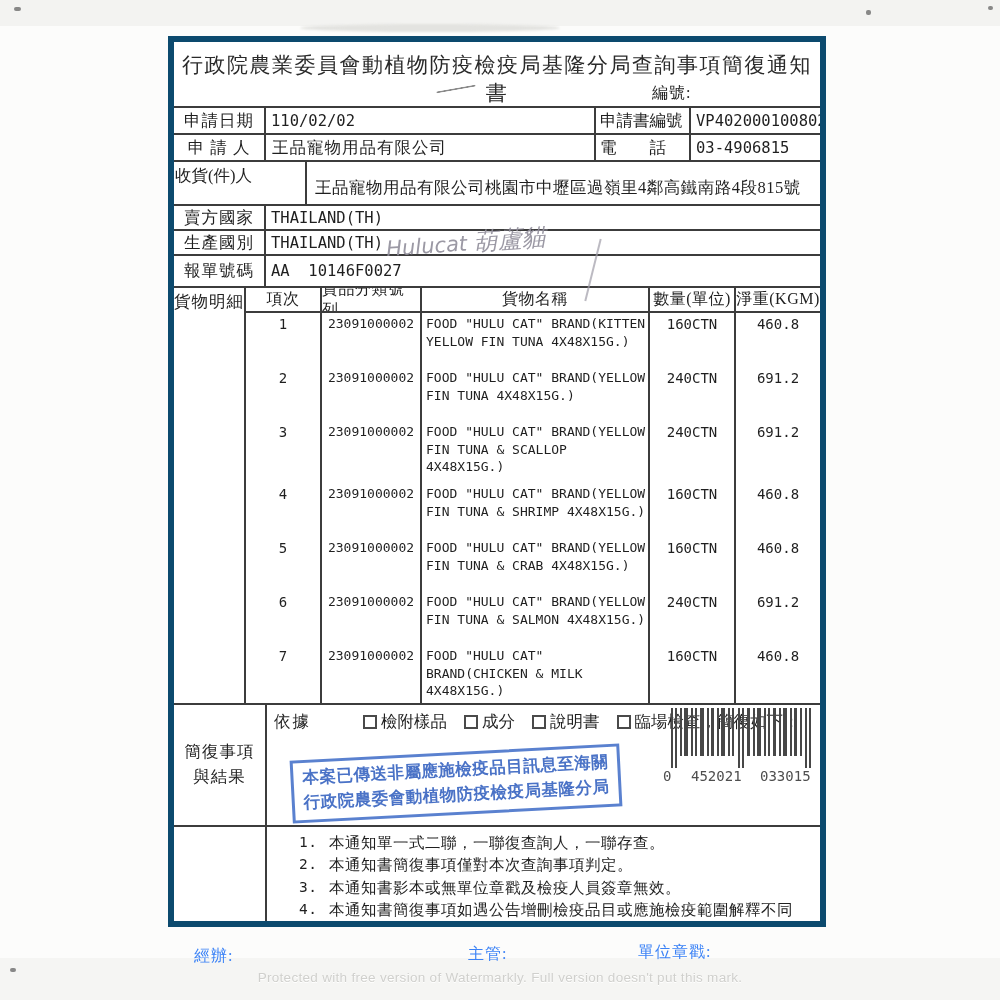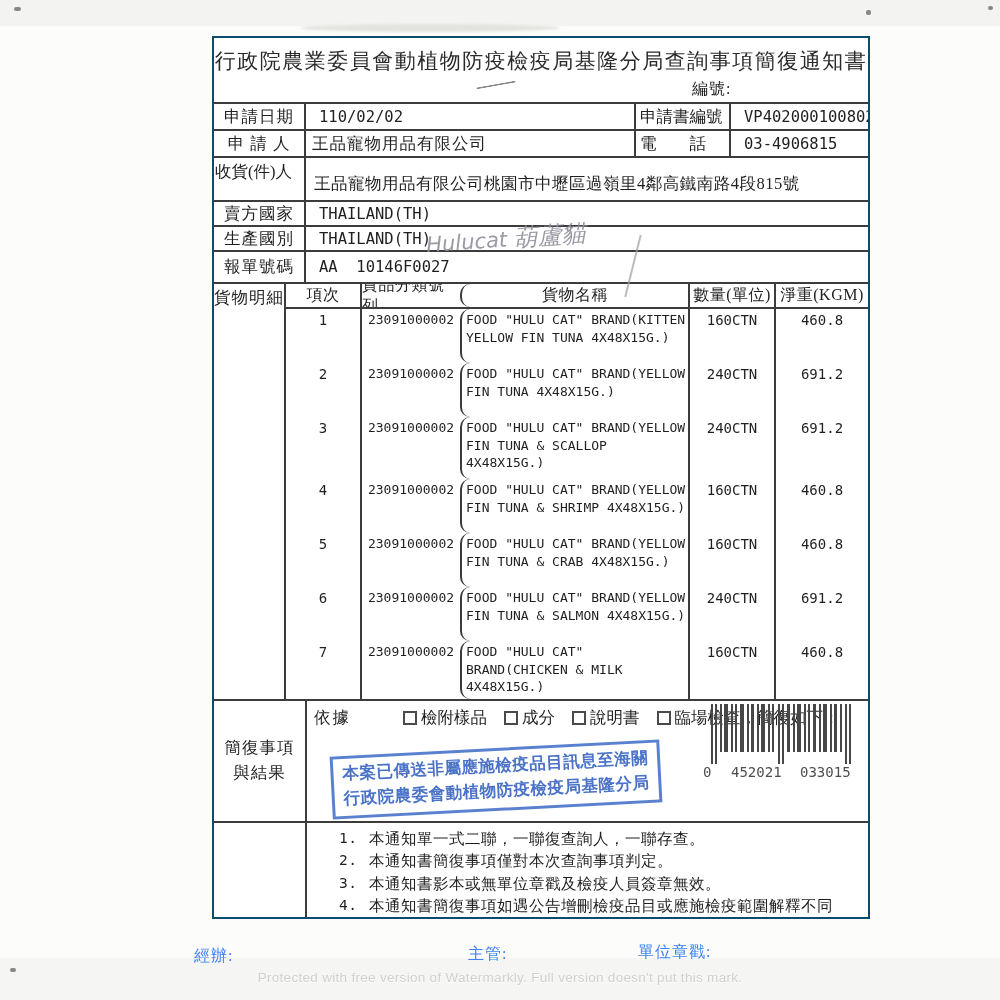--- a/index.html
+++ b/index.html
@@ -11,43 +11,43 @@
     color:#1f1f1f;
     overflow:hidden;
   }
   .edge-band-top { position:absolute; left:0; top:0; width:1000px; height:26px; background:#f3f3f1; }
   .edge-band-bottom { position:absolute; left:0; top:958px; width:1000px; height:42px; background:#f5f5f3; }
   .speck { position:absolute; background:#6d6d6d; border-radius:2px; opacity:.8; }
   .smudge { position:absolute; background:#e3e3e0; border-radius:50%; filter:blur(1px); }
 
   .sheet {
     position:absolute; left:168px; top:36px; width:658px;
-    border:2px solid #0c4a6e; background:#fff;margin-left:44px;
+    border:6px solid #0c4a6e; background:#fff;
   }
   .row { display:flex; border-top:2px solid #3c3c3c; }
   .cell { overflow:hidden; }
   .bl { border-left:2px solid #3c3c3c; }
 
   
   .title-area { position:relative; height:64px; }
   .title { text-align:center; padding-top:9px; font-size:21px; letter-spacing:1.5px; color:#2a2a2a; }
   .serial { position:absolute; left:478px; bottom:2px; font-size:16px; letter-spacing:1px;text-align:right; }
   .pencil-dash { position:absolute; left:262px; top:46px; width:40px; border-top:2.5px solid #8a8a8a; transform:rotate(-10deg); border-radius:2px; }
 
   
   .frow { height:27px; align-items:stretch; }
   .lab { width:90px; font-size:16.5px; display:flex; align-items:center; padding-left:8px; letter-spacing:1px; }
   .lab.center { justify-content:center; padding-left:0; }
   .v-main { width:330px; }
   .lab2 { width:95px; font-size:16.5px; display:flex; align-items:center; padding-left:4px; letter-spacing:0; }
   .v-side { flex:1; }
-  .mono-val { font-family:"DejaVu Sans Mono","Liberation Mono",monospace; font-size:15.5px; display:flex; align-items:center; padding-left:13px; letter-spacing:0; }
+  .mono-val { font-family:"DejaVu Sans Mono","Liberation Mono",monospace; font-size:15.5px; display:flex; align-items:center; padding-left:5px; letter-spacing:0; }
   .cjk-val { font-size:16.5px; display:flex; align-items:center; padding-left:6px; letter-spacing:1px; }
 
-  .consignee-row { height:44px; }
+  .consignee-row { height:44px;gap:41px; }
   .consignee-lab { width:90px; font-size:16.5px; padding-top:3px; padding-left:1px; letter-spacing:0; }
   .consignee-val { flex:1; display:flex; align-items:flex-end; padding:0 4px 5px 8px; font-size:16.5px; letter-spacing:.5px; }
 
   .c-row { height:25px; }
   .d-row { height:32px; }
 
   .handwriting {
     position:absolute; left:212px; top:182px; width:230px;
     font-style:italic; color:#918e9b; transform:rotate(-4deg);
     font-size:21px; opacity:.9; pointer-events:none; z-index:5;
@@ -57,21 +57,21 @@
   .hw-stroke { position:absolute; left:418px; top:196px; width:2px; height:64px; background:#a09da8; transform:rotate(14deg); opacity:.7; z-index:5; }
 
   
   .goods { display:flex; }
   .goods-label { width:72px; border-right:2px solid #3c3c3c; font-size:16.5px; padding-top:3px; text-align:center; letter-spacing:1px; }
   .goods-right { flex:1; }
   .g-head { display:flex; height:25px; border-bottom:2px solid #3c3c3c; }
   .g-head .cell { font-size:16px; display:flex; align-items:center; justify-content:center; letter-spacing:.5px; }
   .col-no { width:74px; }
   .col-code { width:100px; }
-  .col-name { width:228px;border-radius:10px; }
+  .col-name { width:228px; }
   .col-qty { width:86px; }
   .col-wt { flex:1; }
   .g-row { display:flex; }
   .g-row .cell { font-family:"DejaVu Sans Mono","Liberation Mono",monospace; font-size:13px; padding-top:2px; line-height:1.35; }
   .g-row .col-no { text-align:center; font-size:14px; }
   .g-row .col-code { text-align:center; letter-spacing:0; }
   .g-row .col-name { padding-left:4px; padding-right:2px; }
   .g-row .col-qty { text-align:center; font-size:14px; }
   .g-row .col-wt { text-align:center; font-size:14px; }
   .h2 { height:54px; } .h3a { height:62px; } .h3b { height:58px; }

